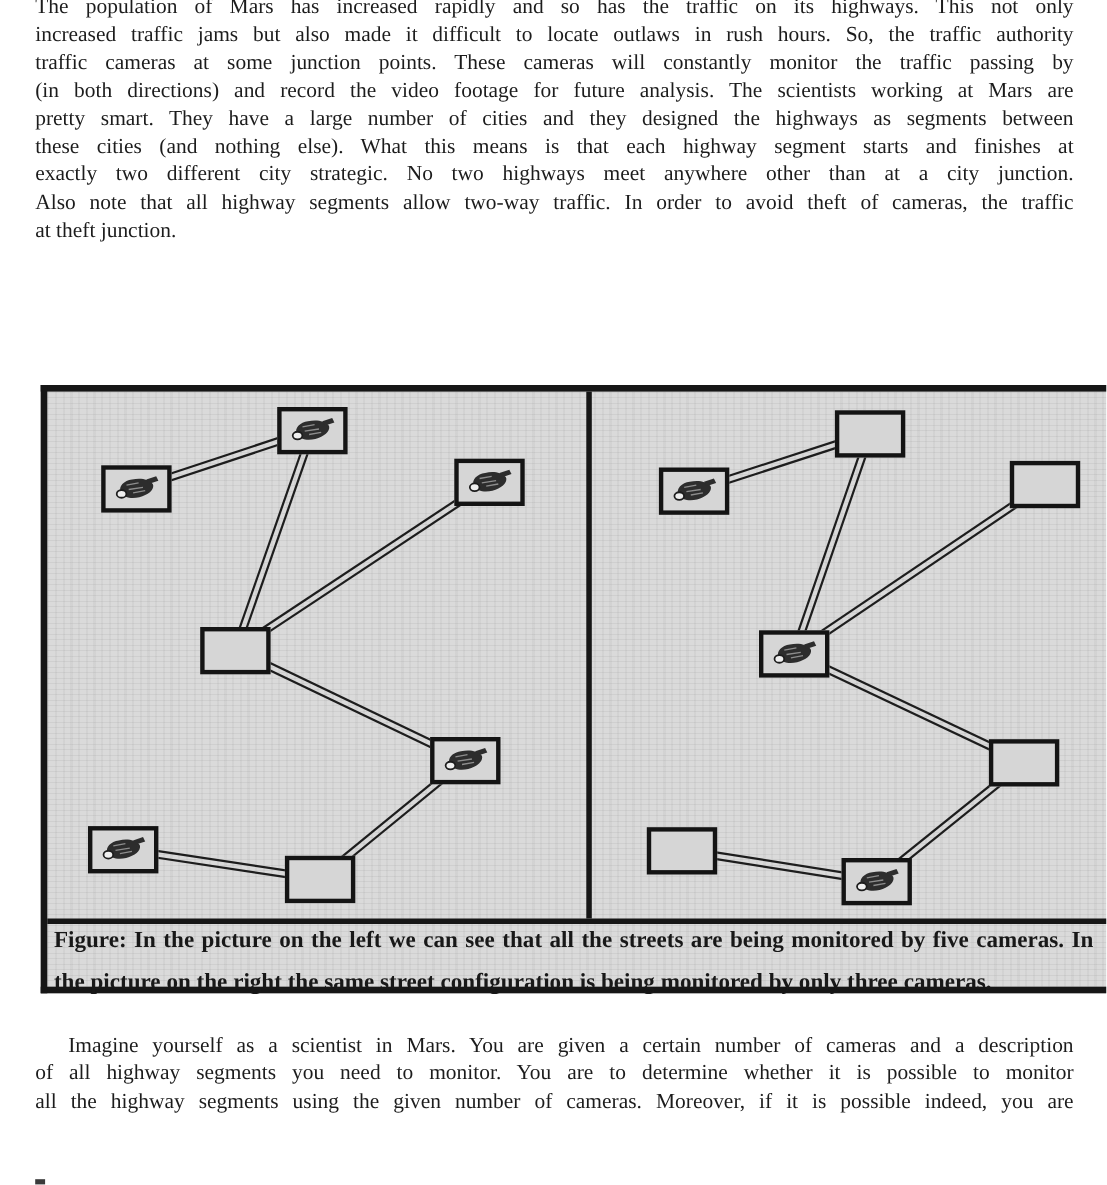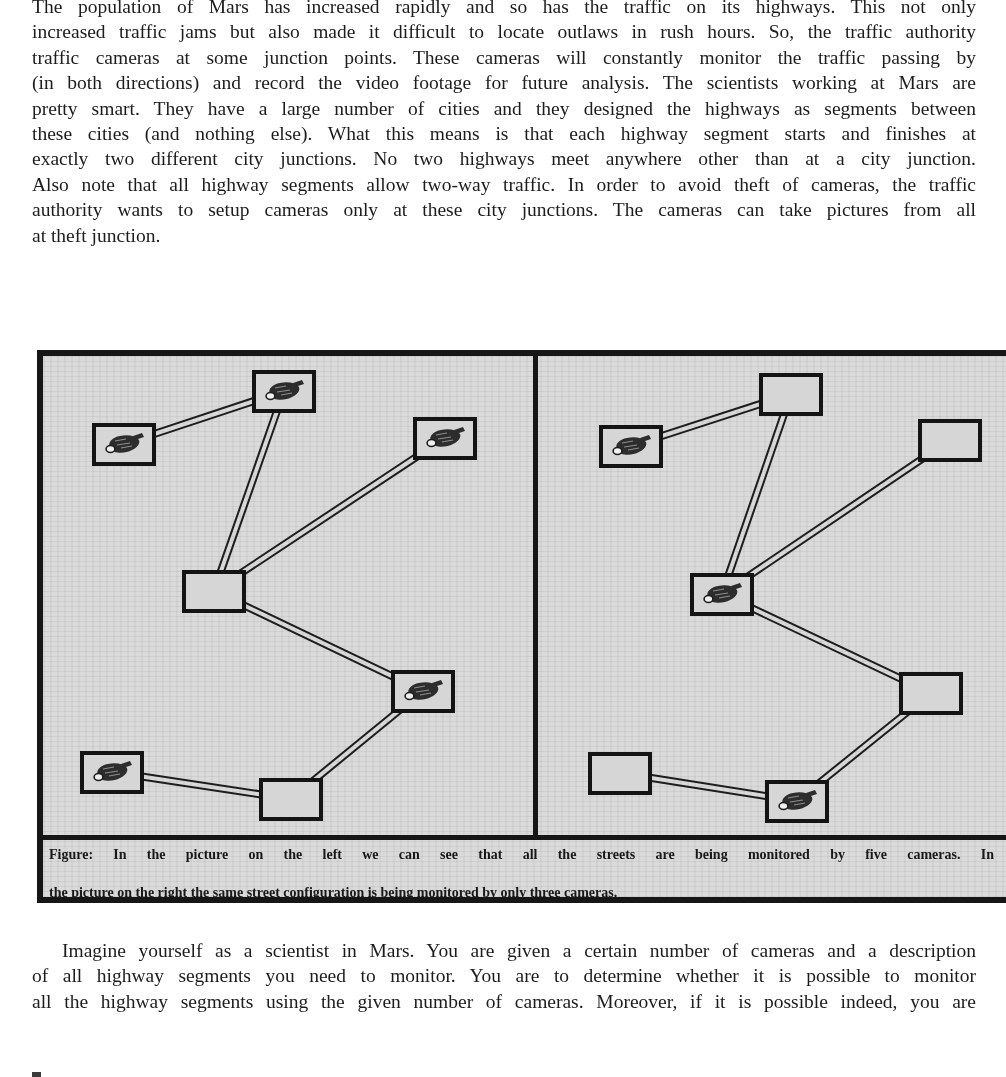--- a/index.html
+++ b/index.html
@@ -26,21 +26,21 @@
   }
   .graphs{position:absolute; left:0; top:0; width:963px; height:479px;}
   .panel{position:absolute; top:0; height:479px;}
   #panel-left{left:0; width:490px;}
   #panel-right{left:495px; width:468px;}
   .divider{position:absolute; left:490px; top:0; width:5px; height:479px; background:#161616;}
   .caption-sep{position:absolute; left:0; top:479px; width:963px; height:5px; background:#161616;}
   .caption{
     position:absolute; left:0; top:484px; width:963px; height:57px;
     box-sizing:border-box; padding:3px 12px 0 6px;
-    font-weight:bold; font-size:14px; color:#181818;
+    font-weight:bold; font-size:21px; color:#181818;
   }
   .cap-line{display:block; line-height:23.5px; text-align:justify; text-align-last:justify;}
   .cap-line.last{text-align-last:left;margin-top:14px;}
   
   .edge{
     position:absolute; height:4px; box-sizing:content-box;
     border-top:2px solid #1d1d1d; border-bottom:2px solid #1d1d1d;
     transform-origin:0 50%; z-index:1;
   }
   .node{
@@ -56,23 +56,22 @@
 
 <div class="page">
 
   <div class="para" id="intro">
     <span class="tline">The population of Mars has increased rapidly and so has the traffic on its highways. This not only</span>
     <span class="tline">increased traffic jams but also made it difficult to locate outlaws in rush hours. So, the traffic authority</span>
     <span class="tline">traffic cameras at some junction points. These cameras will constantly monitor the traffic passing by</span>
     <span class="tline">(in both directions) and record the video footage for future analysis. The scientists working at Mars are</span>
     <span class="tline">pretty smart. They have a large number of cities and they designed the highways as segments between</span>
     <span class="tline">these cities (and nothing else). What this means is that each highway segment starts and finishes at</span>
-    <span class="tline">exactly two different city junctions. No two highways meet anywhere other than at a city junction.</span>
+    <span class="tline">exactly two different city strategic. No two highways meet anywhere other than at a city junction.</span>
     <span class="tline">Also note that all highway segments allow two-way traffic. In order to avoid theft of cameras, the traffic</span>
-    <span class="tline">authority wants to setup cameras only at these city junctions. The cameras can take pictures from all</span>
     <span class="tline last">at theft junction.</span>
   </div>
 
   <div class="figure">
     <div class="graphs">
       <div class="panel" id="panel-left">
           <div class="edge" style="left: 81px; top: 84px; width: 168.55px; transform: rotate(-18.3275deg);"></div>
           <div class="edge" style="left: 241px; top: 31px; width: 211.896px; transform: rotate(109.29deg);"></div>
           <div class="edge" style="left: 171px; top: 231px; width: 277.074px; transform: rotate(-33.518deg);"></div>
           <div class="edge" style="left: 171px; top: 231px; width: 231.692px; transform: rotate(25.5697deg);"></div>

